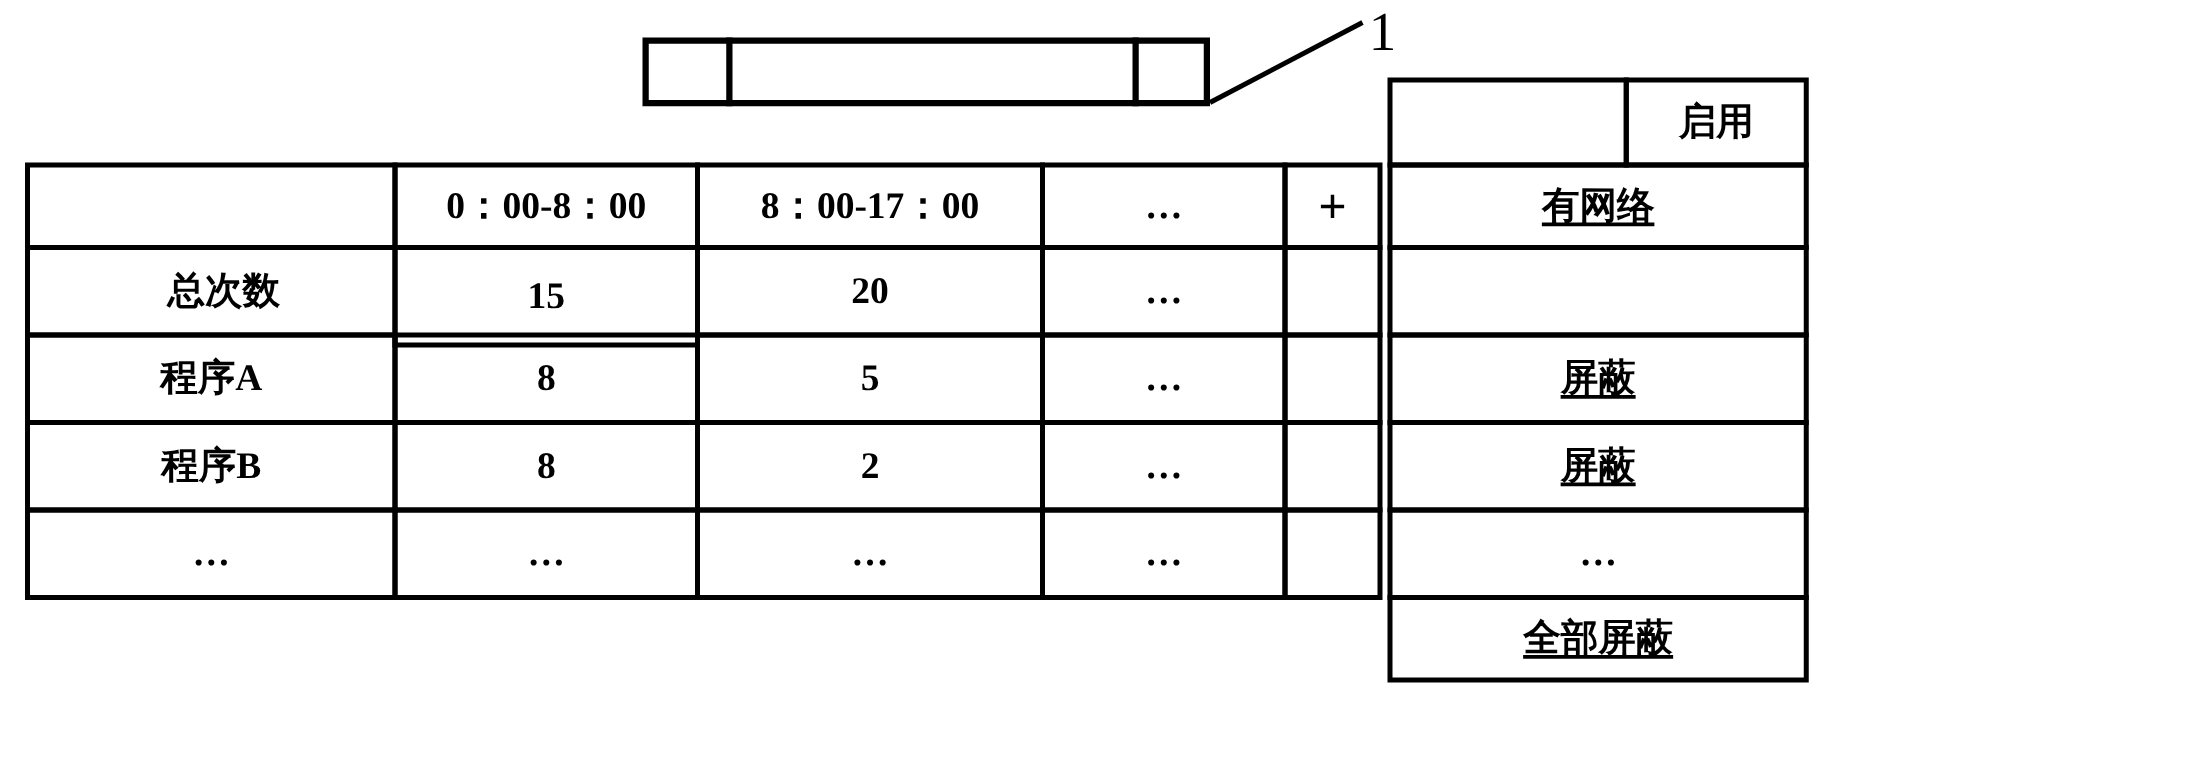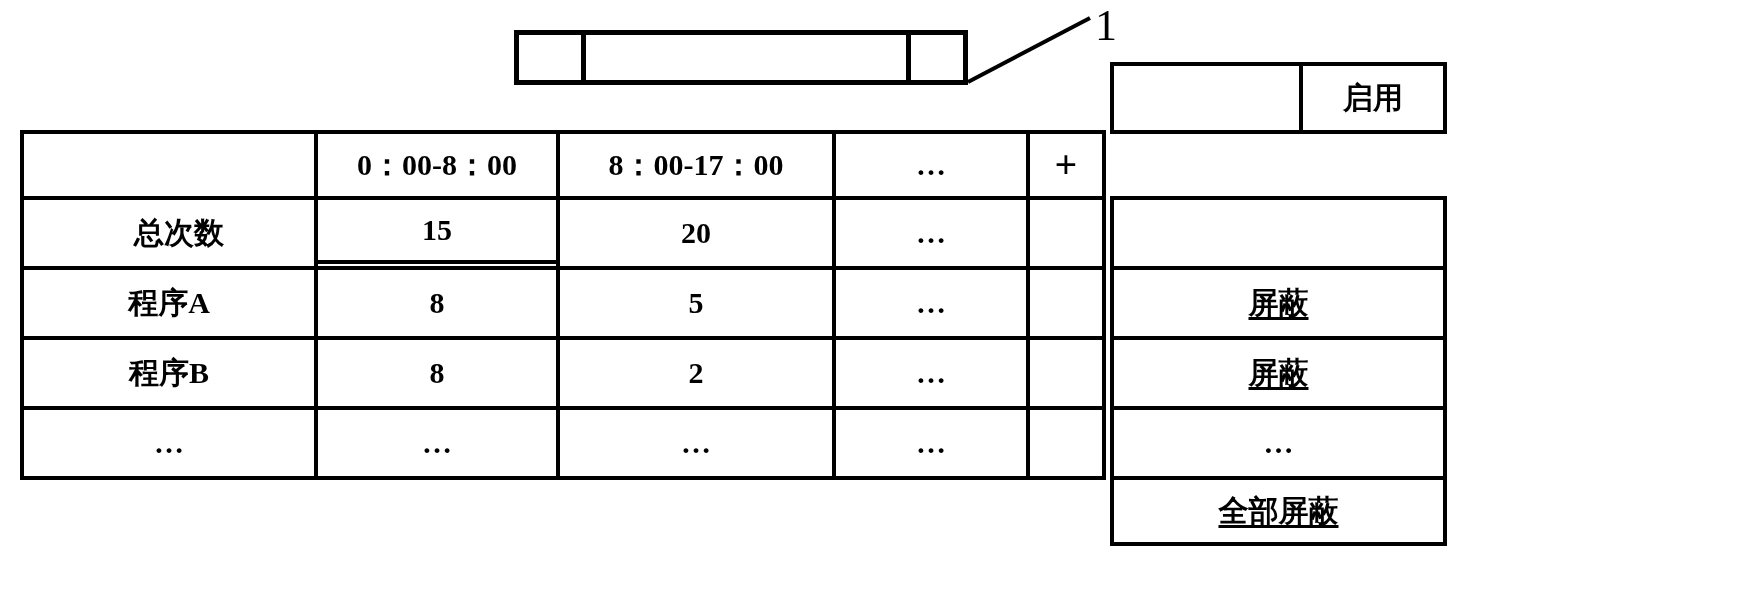--- a/index.html
+++ b/index.html
@@ -55,21 +55,21 @@
   <div class="abs cell" style="left:832px; top:130px; width:198px; height:70px;">
       <span>…</span>
     </div>
   <div class="abs cell plus" style="left:1026px;top:130px; width:80px;  height:70px;">
       <span>+</span>
     </div>
 
   <div class="abs cell" style="left:20px;  top:196px; width:298px; height:74px;padding-left:20px;">
       <span>总次数</span>
     </div>
-  <div class="abs cell" style="left:314px; top:196px; width:246px; height:68px;">
+  <div class="abs cell" style="left:314px; top:196px; width:246px; height:82px;">
       <span>15</span>
     </div>
   <div class="abs cell" style="left:556px; top:196px; width:280px; height:74px;">
       <span>20</span>
     </div>
   <div class="abs cell" style="left:832px; top:196px; width:198px; height:74px;">
       <span>…</span>
     </div>
   <div class="abs cell" style="left:1026px;top:196px; width:80px;  height:74px;"></div>
 
@@ -113,20 +113,23 @@
   <div class="abs cell" style="left:832px; top:406px; width:198px; height:74px;">
       <span>…</span>
     </div>
   <div class="abs cell" style="left:1026px;top:406px; width:80px;  height:74px;"></div>
 
   <div class="abs cell" style="left:1110px; top:62px;  width:193px; height:72px;"></div>
   <div class="abs cell small" style="left:1299px; top:62px;  width:148px; height:72px;">
       <span>启用</span>
     </div>
 
+  <div class="abs cell" style="left:1110px; top:130px; width:337px; height:70px;">
+      <span class="uline">有网络</span>
+    </div>
 
   <div class="abs cell" style="left:1110px; top:196px; width:337px; height:74px;"></div>
 
   <div class="abs cell" style="left:1110px; top:266px; width:337px; height:74px;">
       <span class="uline">屏蔽</span>
     </div>
 
   <div class="abs cell" style="left:1110px; top:336px; width:337px; height:74px;">
       <span class="uline">屏蔽</span>
     </div>

